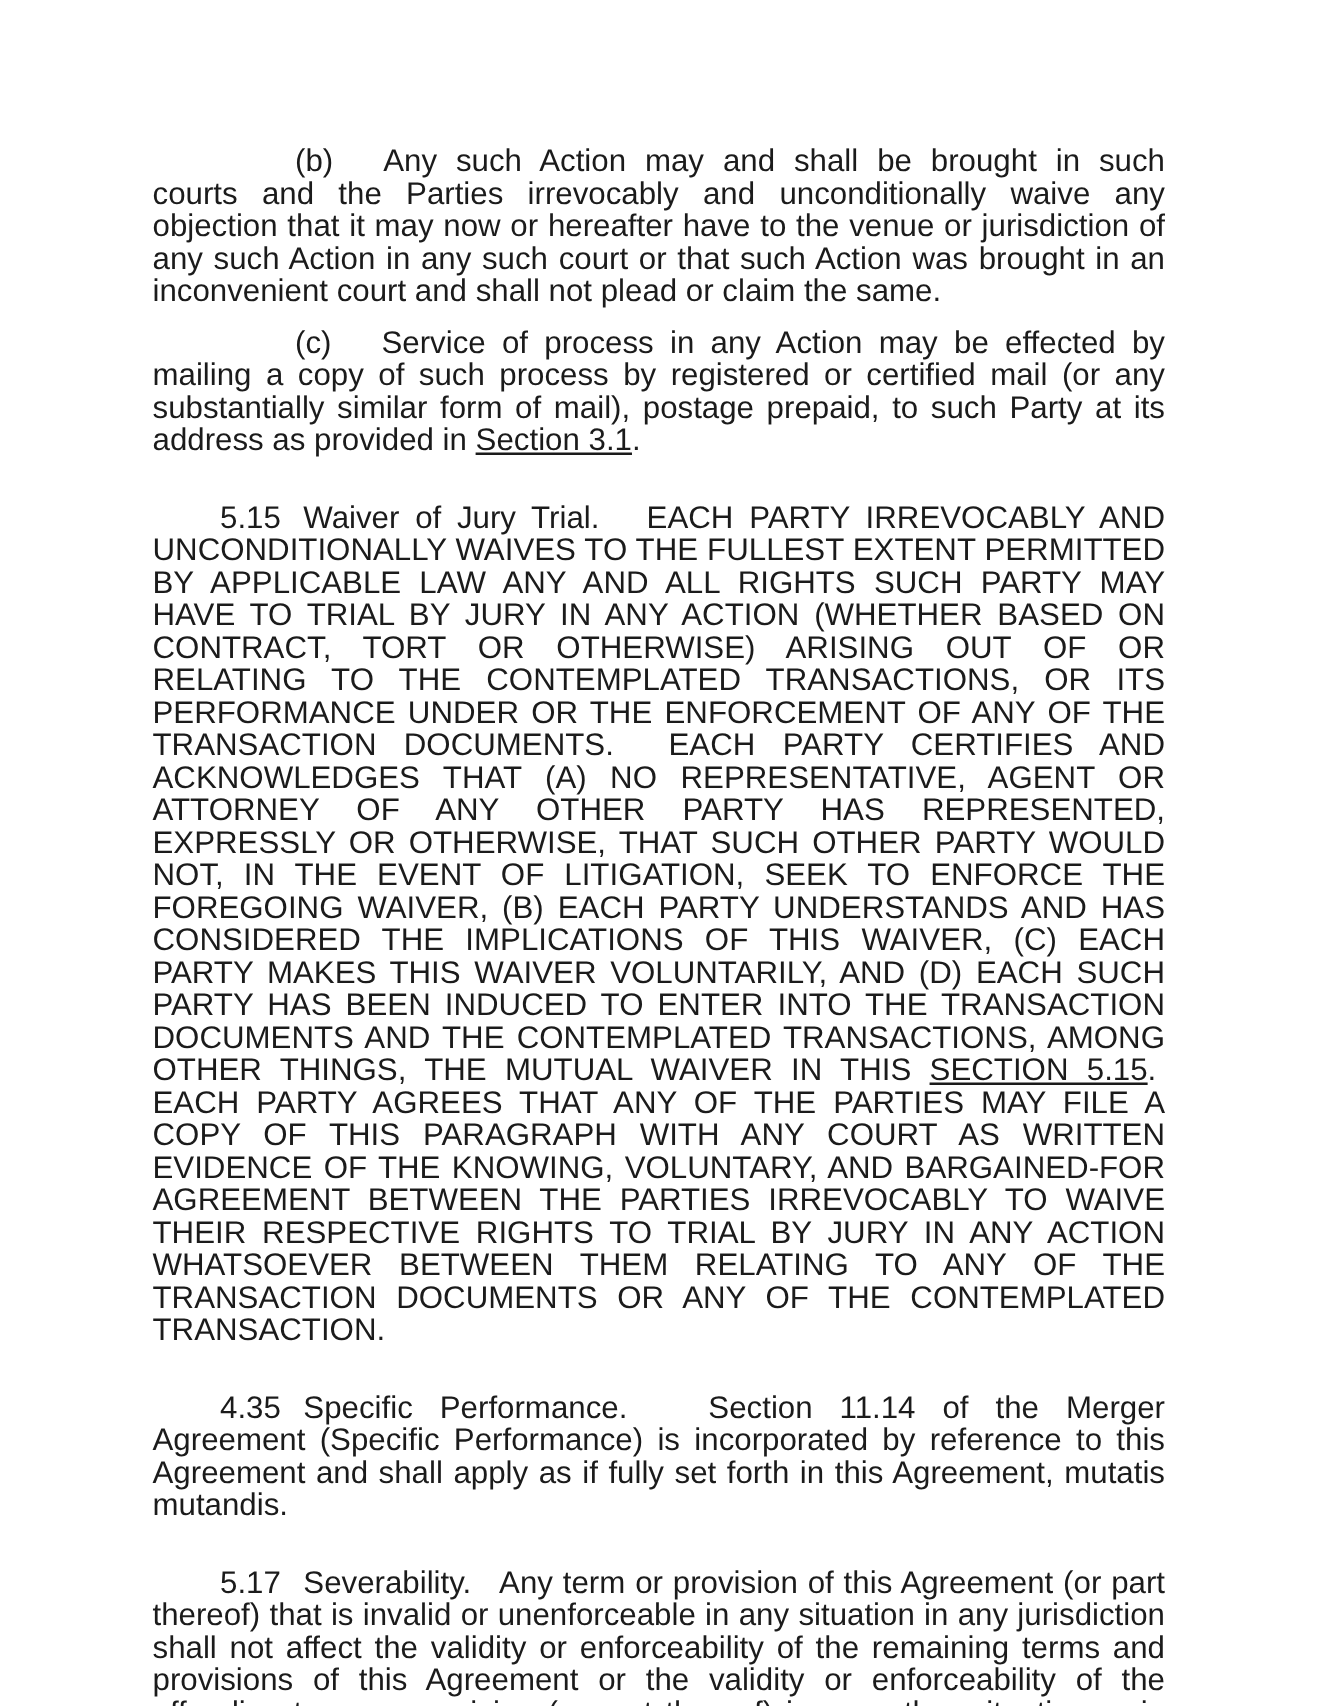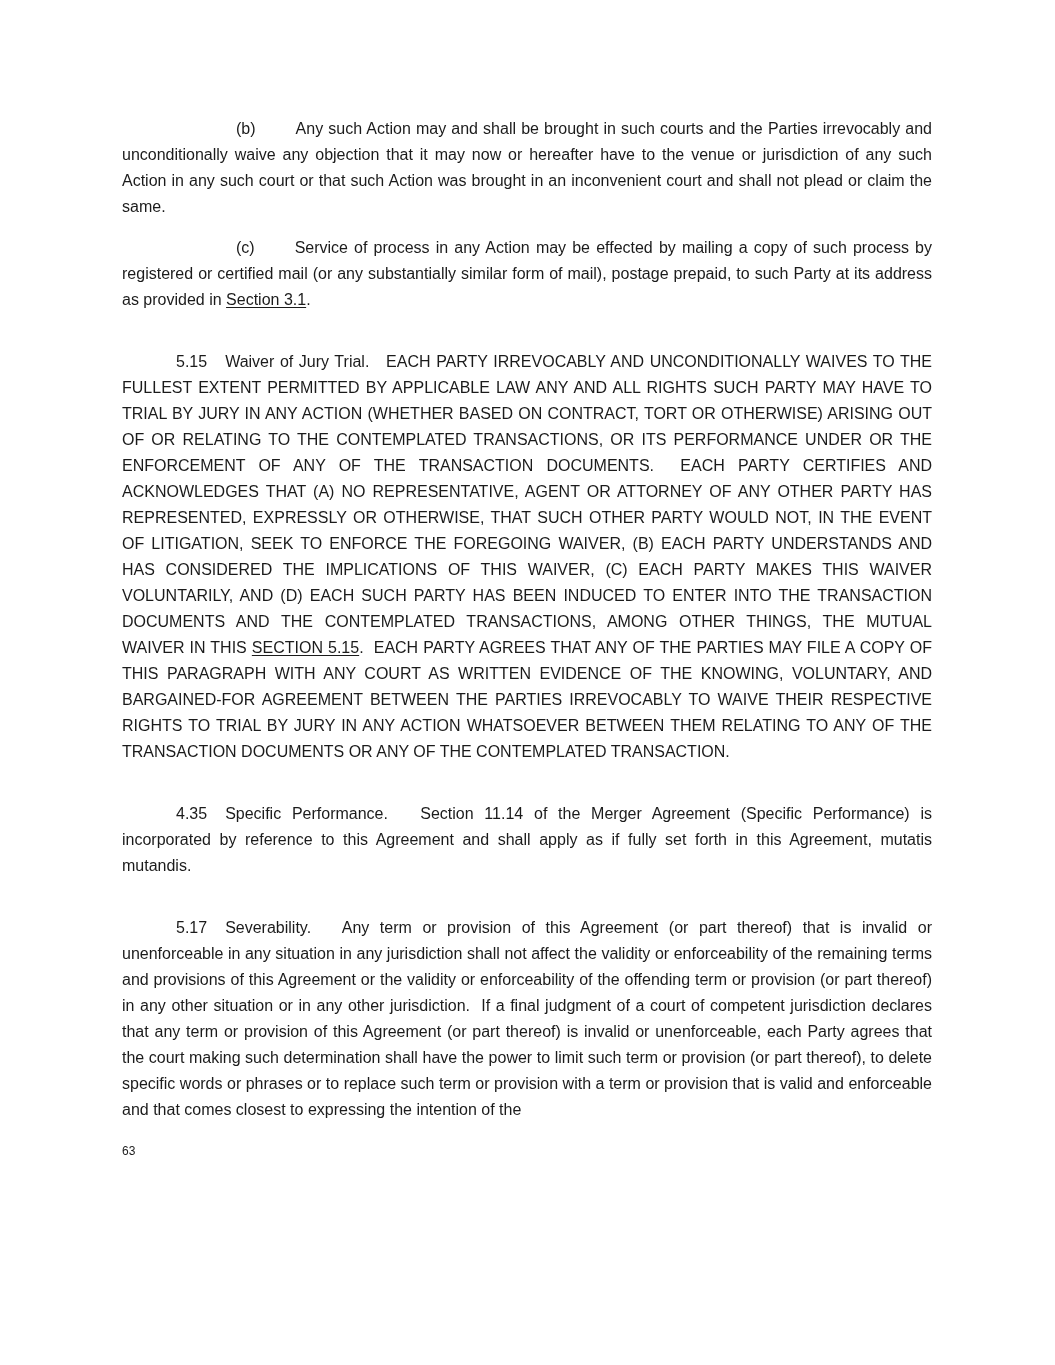--- a/index.html
+++ b/index.html
@@ -12,21 +12,21 @@
     position: relative;
     width: 1055px;
     height: 1365px;
     background: #ffffff;
     color: #1b1b1b;
     padding: 116px 123px 0 122px;
     overflow: hidden;
   }
   .para {
     margin: 0 0 15px 0;
-    font-size: 16px;
+    font-size: 25px;
     line-height: 26px;
     text-align: justify;
     word-spacing: normal;
   }
   .para.subclause { text-indent: 114px; }
   .para.section   { text-indent: 54px; margin-top: 36px;  }
   .tab { display: inline-block; height: 1px; }
   .u   { text-decoration: underline; text-underline-offset: 2px; }
   .pagenum {
     text-align: left;

